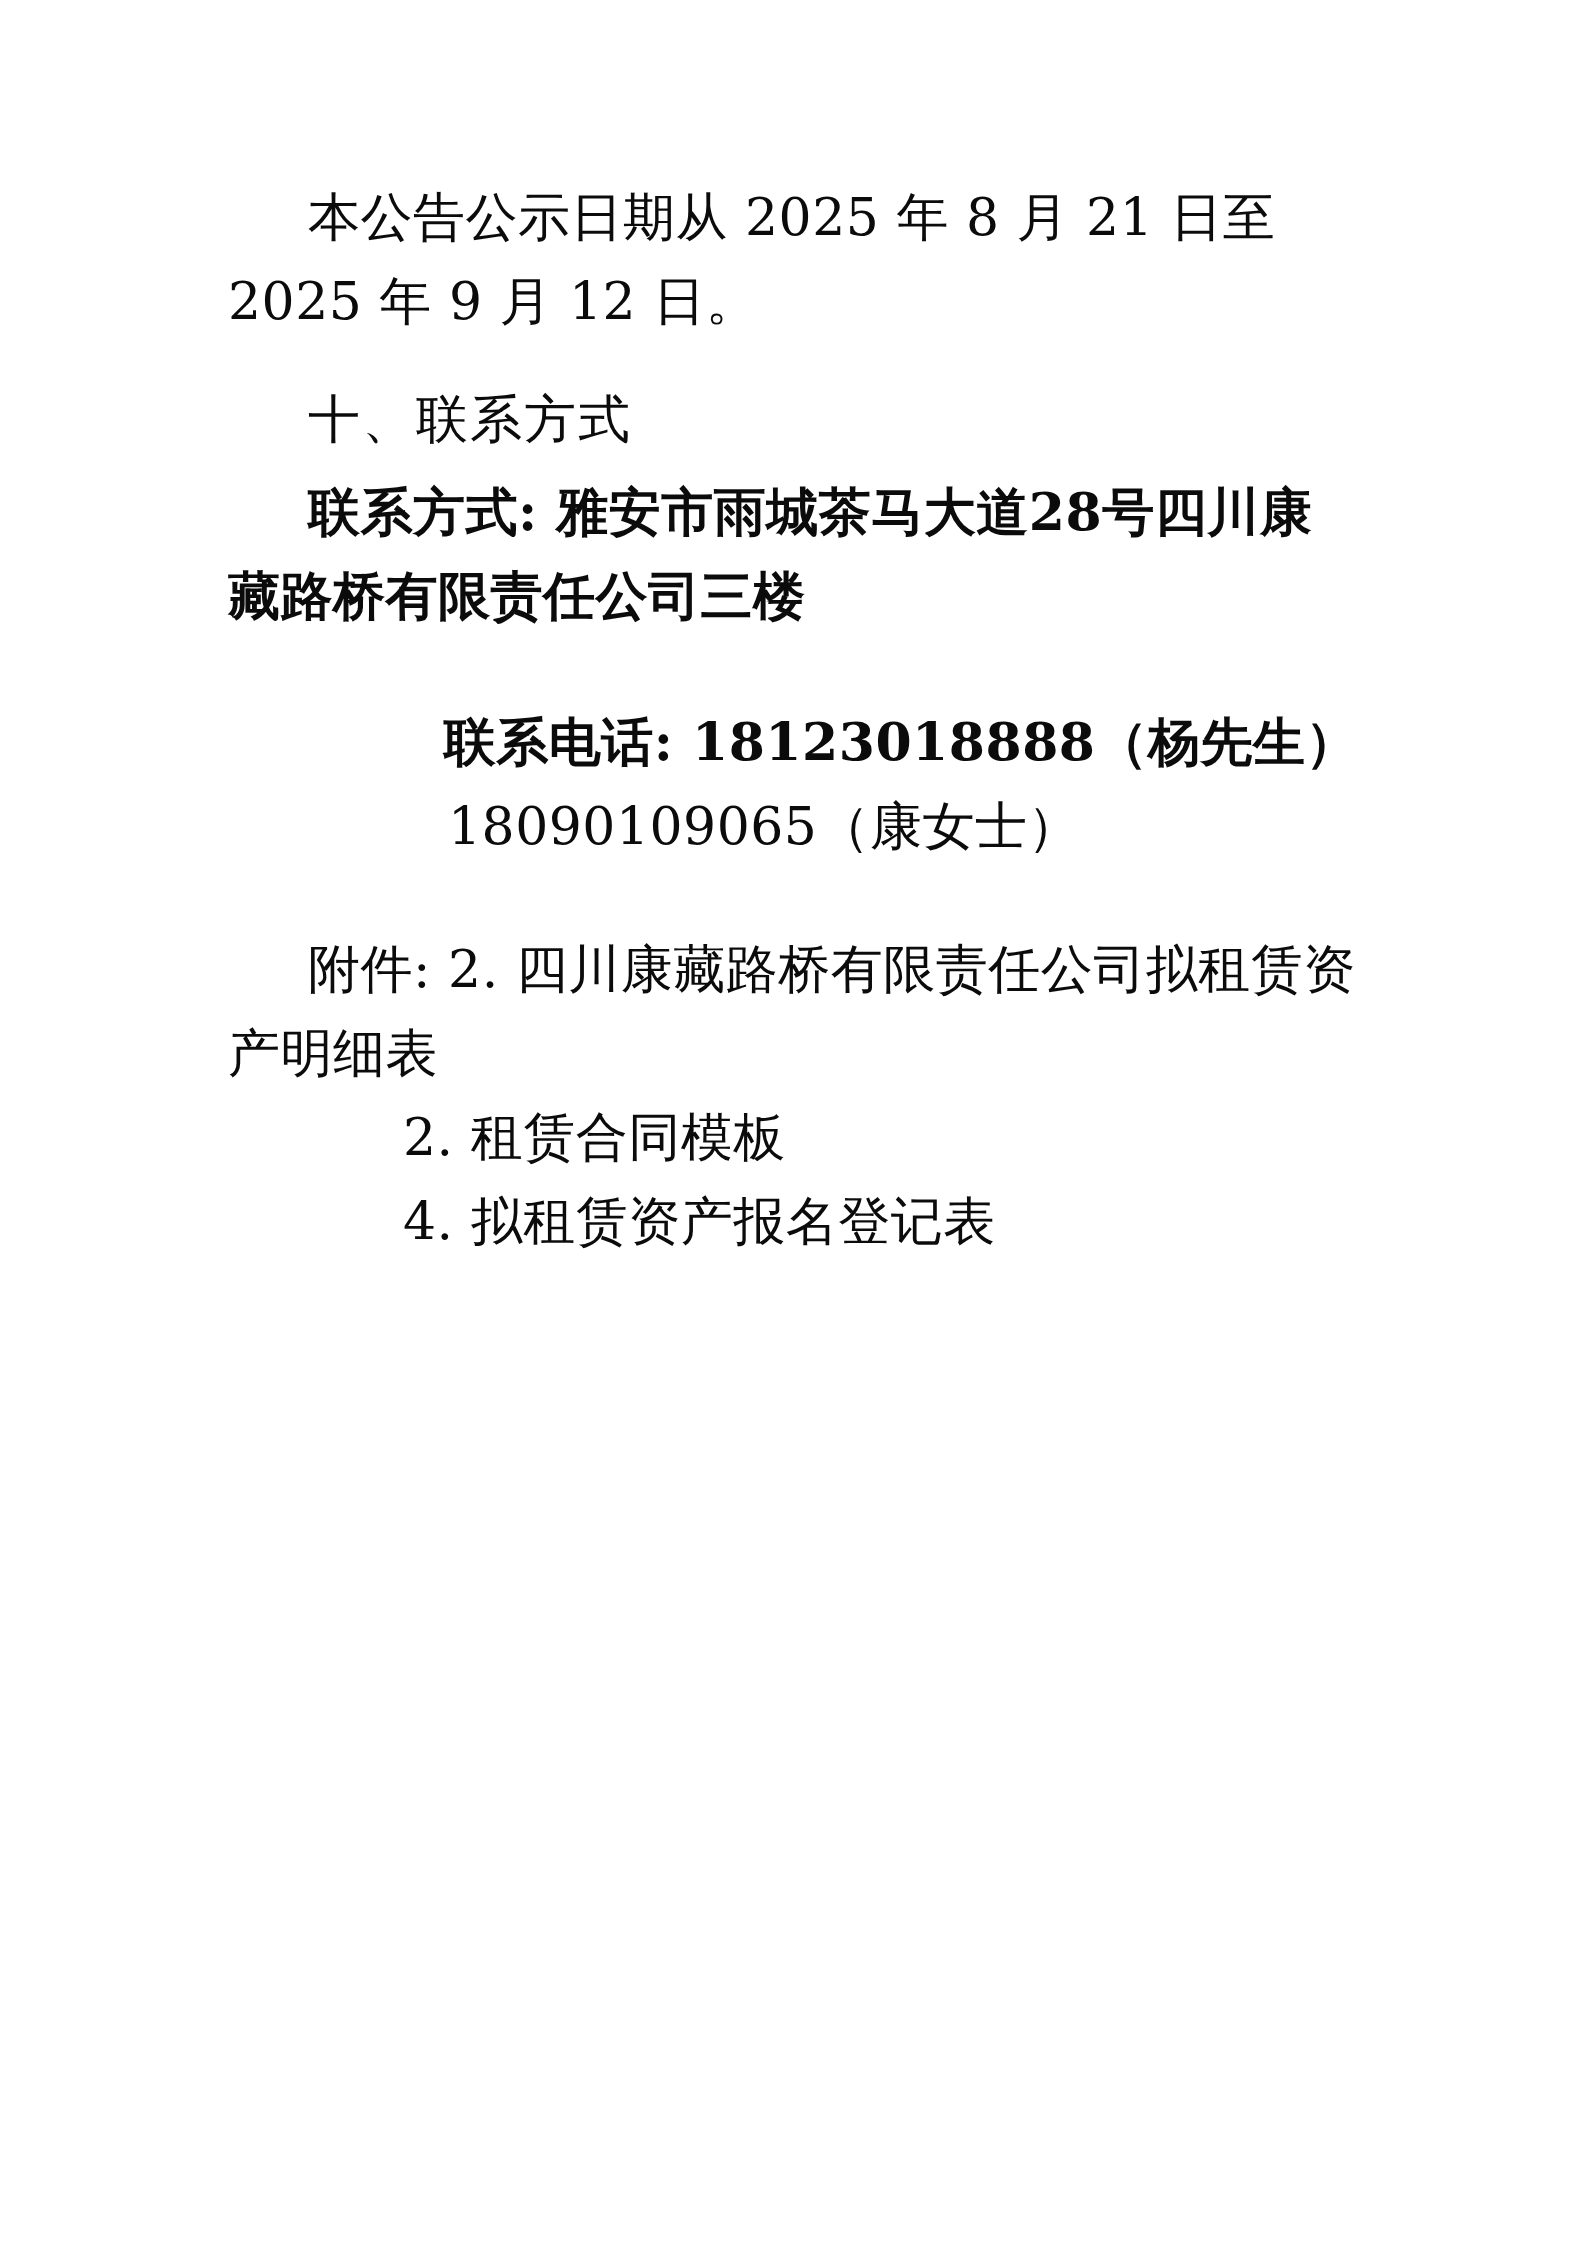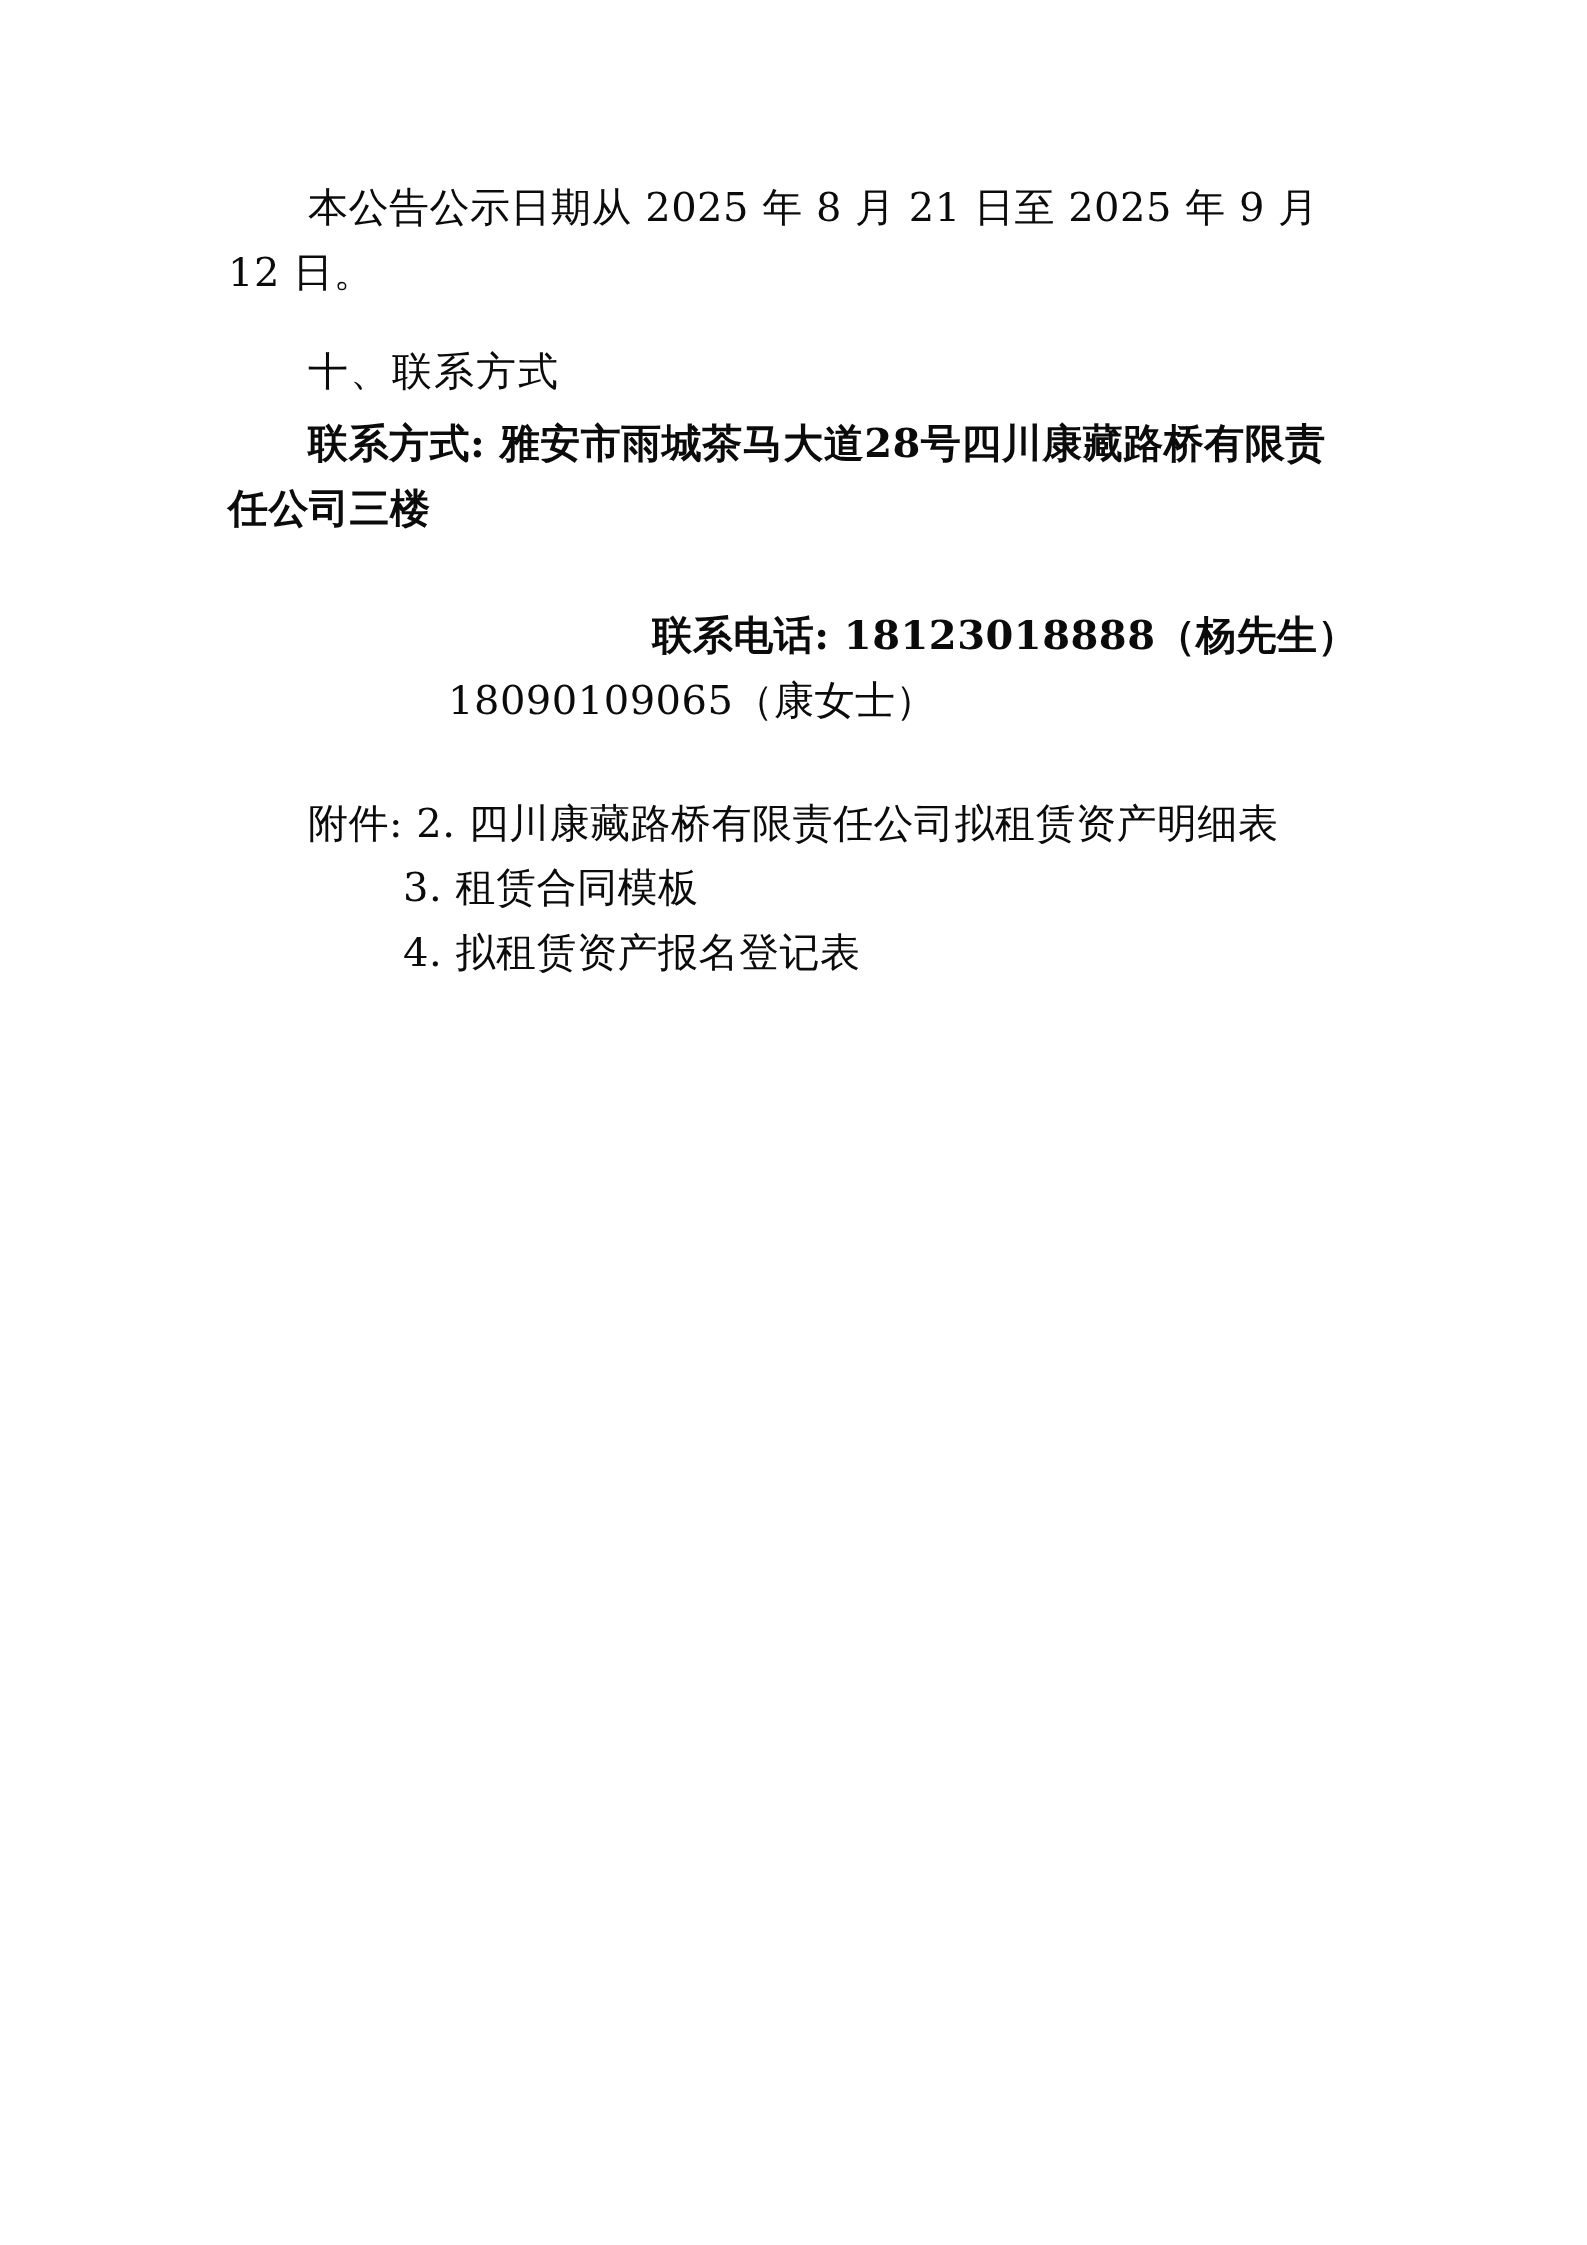--- a/index.html
+++ b/index.html
@@ -18,21 +18,21 @@
     color: #000000;
   }
   .content {
     position: absolute;
     left: 228px;
     top: 175px;
     width: 1130px;
   }
   p {
     margin: 0;
-    font-size: 40px;
+    font-size: 52px;
     line-height: 1.62;
     color: #0b0b0b;
     letter-spacing: 0.5px;
   }
   .indent {
     text-indent: 80px;
   }
   .heading {
     font-weight: normal;
     text-indent: 80px;
@@ -81,18 +81,18 @@
     <div class="blank-line"></div>
 
     <p class="phone-row label-bold">联系电话: 18123018888（杨先生）</p>
 
     <p class="phone-row-2">18090109065（康女士）</p>
 
     <div class="blank-line-sm"></div>
 
     <p class="attach-first">附件: 2. 四川康藏路桥有限责任公司拟租赁资产明细表</p>
 
-    <p class="attach-item">3. 租赁合同模板</p>
+    <p class="attach-item">2. 租赁合同模板</p>
 
     <p class="attach-item">4. 拟租赁资产报名登记表</p>
 
   </div>
 </div>
 
 </body></html>

